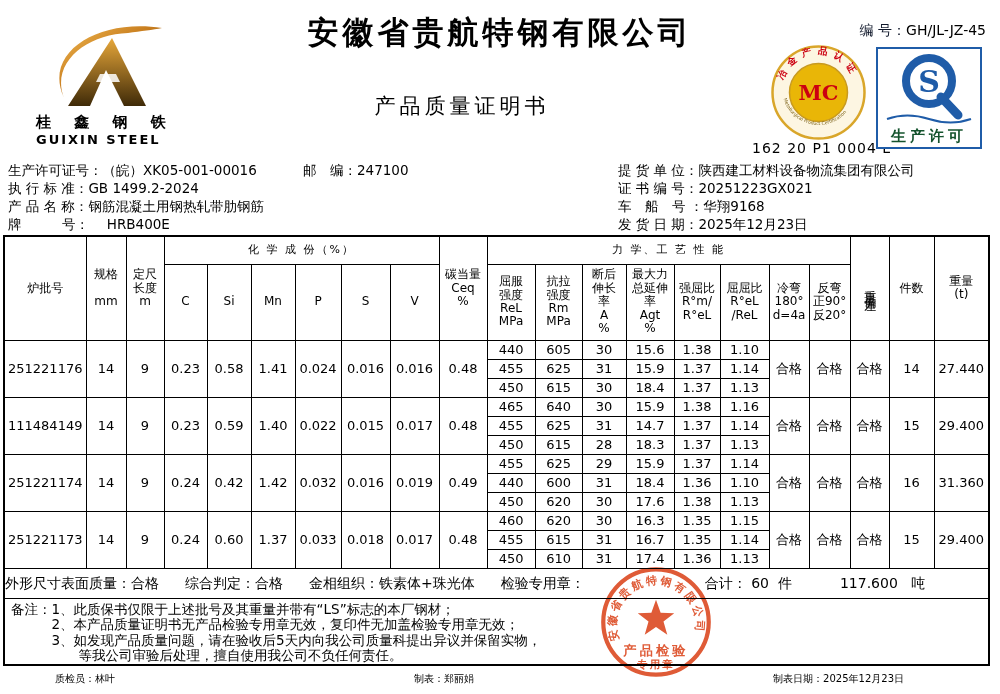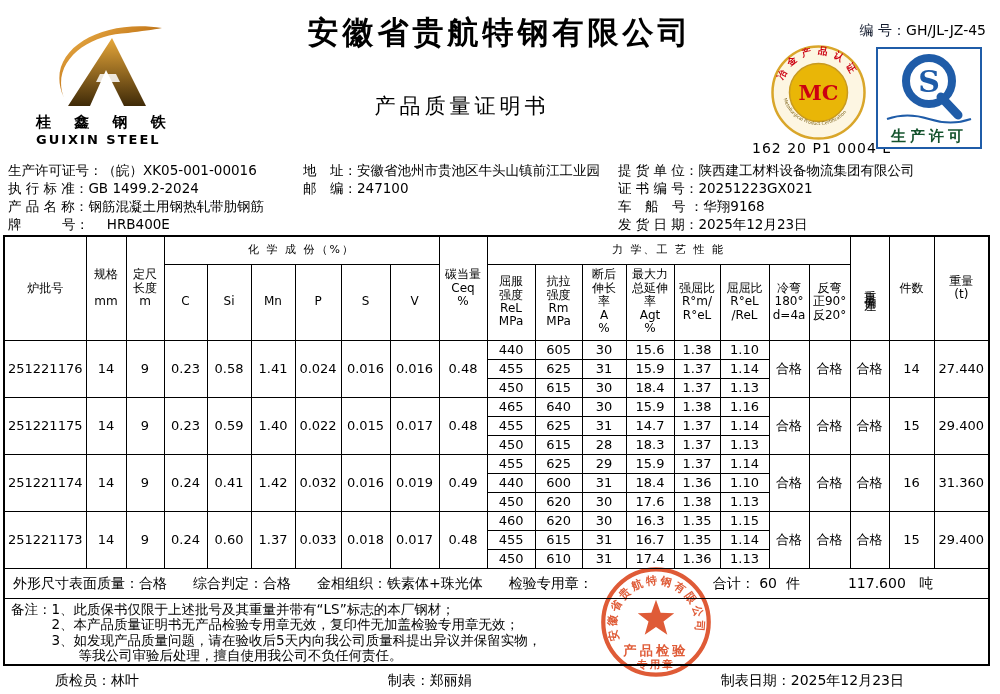--- a/index.html
+++ b/index.html
@@ -35,35 +35,35 @@
   table { border-collapse:collapse; table-layout:fixed; width:985px; border:2px solid #000; }
   th, td { border:1px solid #000; text-align:center; vertical-align:middle; padding:0; overflow:hidden; }
   thead th { font-weight:normal; font-size:12px; line-height:1.12; white-space:pre-line; }
   tr.h1 { height:28px; }
   tr.h1 th { font-size:11px; letter-spacing:2px; }
   tr.h1 th.small { font-size:12px; letter-spacing:0; }
   tr.h2 { height:76px; }
   .vert span { writing-mode:vertical-rl; text-orientation:upright; letter-spacing:3px; font-size:12px; }
   tbody td { height:19px; font-size:13px; line-height:1; }
   td.summary-cell { height:30px; text-align:left; font-size:14px; }
-  .summary-flex { display:flex; align-items:center; padding-left:8px; white-space:pre; }
+  .summary-flex { display:flex; align-items:center; white-space:pre; }
   .summary-flex .seg { margin-right:26px; }
   .summary-flex .seal-seg { margin-right:120px; }
   .summary-flex .tot-seg { margin-right:48px; }
   td.notes-cell { height:63px; text-align:left; font-size:13.5px; vertical-align:top; }
   .notes-flex { display:flex; padding:3px 0 0 6px; line-height:15.5px; }
   .notes-label { white-space:pre; }
   .note-line { white-space:pre; }
 
   
   .stamp { position:absolute; left:598px; top:564px; width:116px; height:116px; mix-blend-mode:multiply; opacity:0.93; }
 
   
   .footer { position:absolute; top:668px; left:0; width:928px; display:flex;
-    justify-content:space-between; padding:4px 24px 0 55px; font-size:14px; }
+    justify-content:space-between; padding:4px 24px 0 55px; font-size:10px; }
   .footer span { white-space:pre; }
 </style>
 </head>
 <body>
 
 <div id="page">
 
   <div class="logo-block">
     <svg width="140" height="84" viewBox="0 0 140 84">
       <defs>
@@ -120,21 +120,20 @@
   </div>
 
   <div class="info info-left">
     <div class="irow"><span class="ilab">生产许可证号：</span><span class="ival">（皖）XK05-001-00016</span></div>
     <div class="irow"><span class="ilab">执 行 标 准：</span><span class="ival">GB 1499.2-2024</span></div>
     <div class="irow"><span class="ilab">产 品 名 称：</span><span class="ival">钢筋混凝土用钢热轧带肋钢筋</span></div>
     <div class="irow"><span class="ilab">牌　　　号：</span><span class="ival">　 HRB400E</span></div>
   </div>
 
   <div class="info info-mid">
-    <div class="irow"><span class="ilab">地　址：</span><span class="ival">安徽省池州市贵池区牛头山镇前江工业园</span></div>
     <div class="irow"><span class="ilab">邮　编：</span><span class="ival">247100</span></div>
   </div>
 
   <div class="info info-right">
     <div class="irow"><span class="ilab">提 货 单 位：</span><span class="ival">陕西建工材料设备物流集团有限公司</span></div>
     <div class="irow"><span class="ilab">证 书 编 号：</span><span class="ival">20251223GX021</span></div>
     <div class="irow"><span class="ilab">车　船　号 ：</span><span class="ival">华翔9168</span></div>
     <div class="irow"><span class="ilab">发 货 日 期：</span><span class="ival">2025年12月23日</span></div>
   </div>
 
@@ -255,21 +254,21 @@
           </tr>
           <tr>
             <td>450</td>
             <td>615</td>
             <td>30</td>
             <td>18.4</td>
             <td>1.37</td>
             <td>1.13</td>
           </tr>
           <tr>
-            <td rowspan="3">251221175</td>
+            <td rowspan="3">111484149</td>
             <td rowspan="3">14</td>
             <td rowspan="3">9</td>
             <td rowspan="3">0.23</td>
             <td rowspan="3">0.59</td>
             <td rowspan="3">1.40</td>
             <td rowspan="3">0.022</td>
             <td rowspan="3">0.015</td>
             <td rowspan="3">0.017</td>
             <td rowspan="3">0.48</td>
             <td>465</td>
@@ -298,21 +297,21 @@
             <td>28</td>
             <td>18.3</td>
             <td>1.37</td>
             <td>1.13</td>
           </tr>
           <tr>
             <td rowspan="3">251221174</td>
             <td rowspan="3">14</td>
             <td rowspan="3">9</td>
             <td rowspan="3">0.24</td>
-            <td rowspan="3">0.41</td>
+            <td rowspan="3">0.42</td>
             <td rowspan="3">1.42</td>
             <td rowspan="3">0.032</td>
             <td rowspan="3">0.016</td>
             <td rowspan="3">0.019</td>
             <td rowspan="3">0.49</td>
             <td>455</td>
             <td>625</td>
             <td>29</td>
             <td>15.9</td>
             <td>1.37</td>

